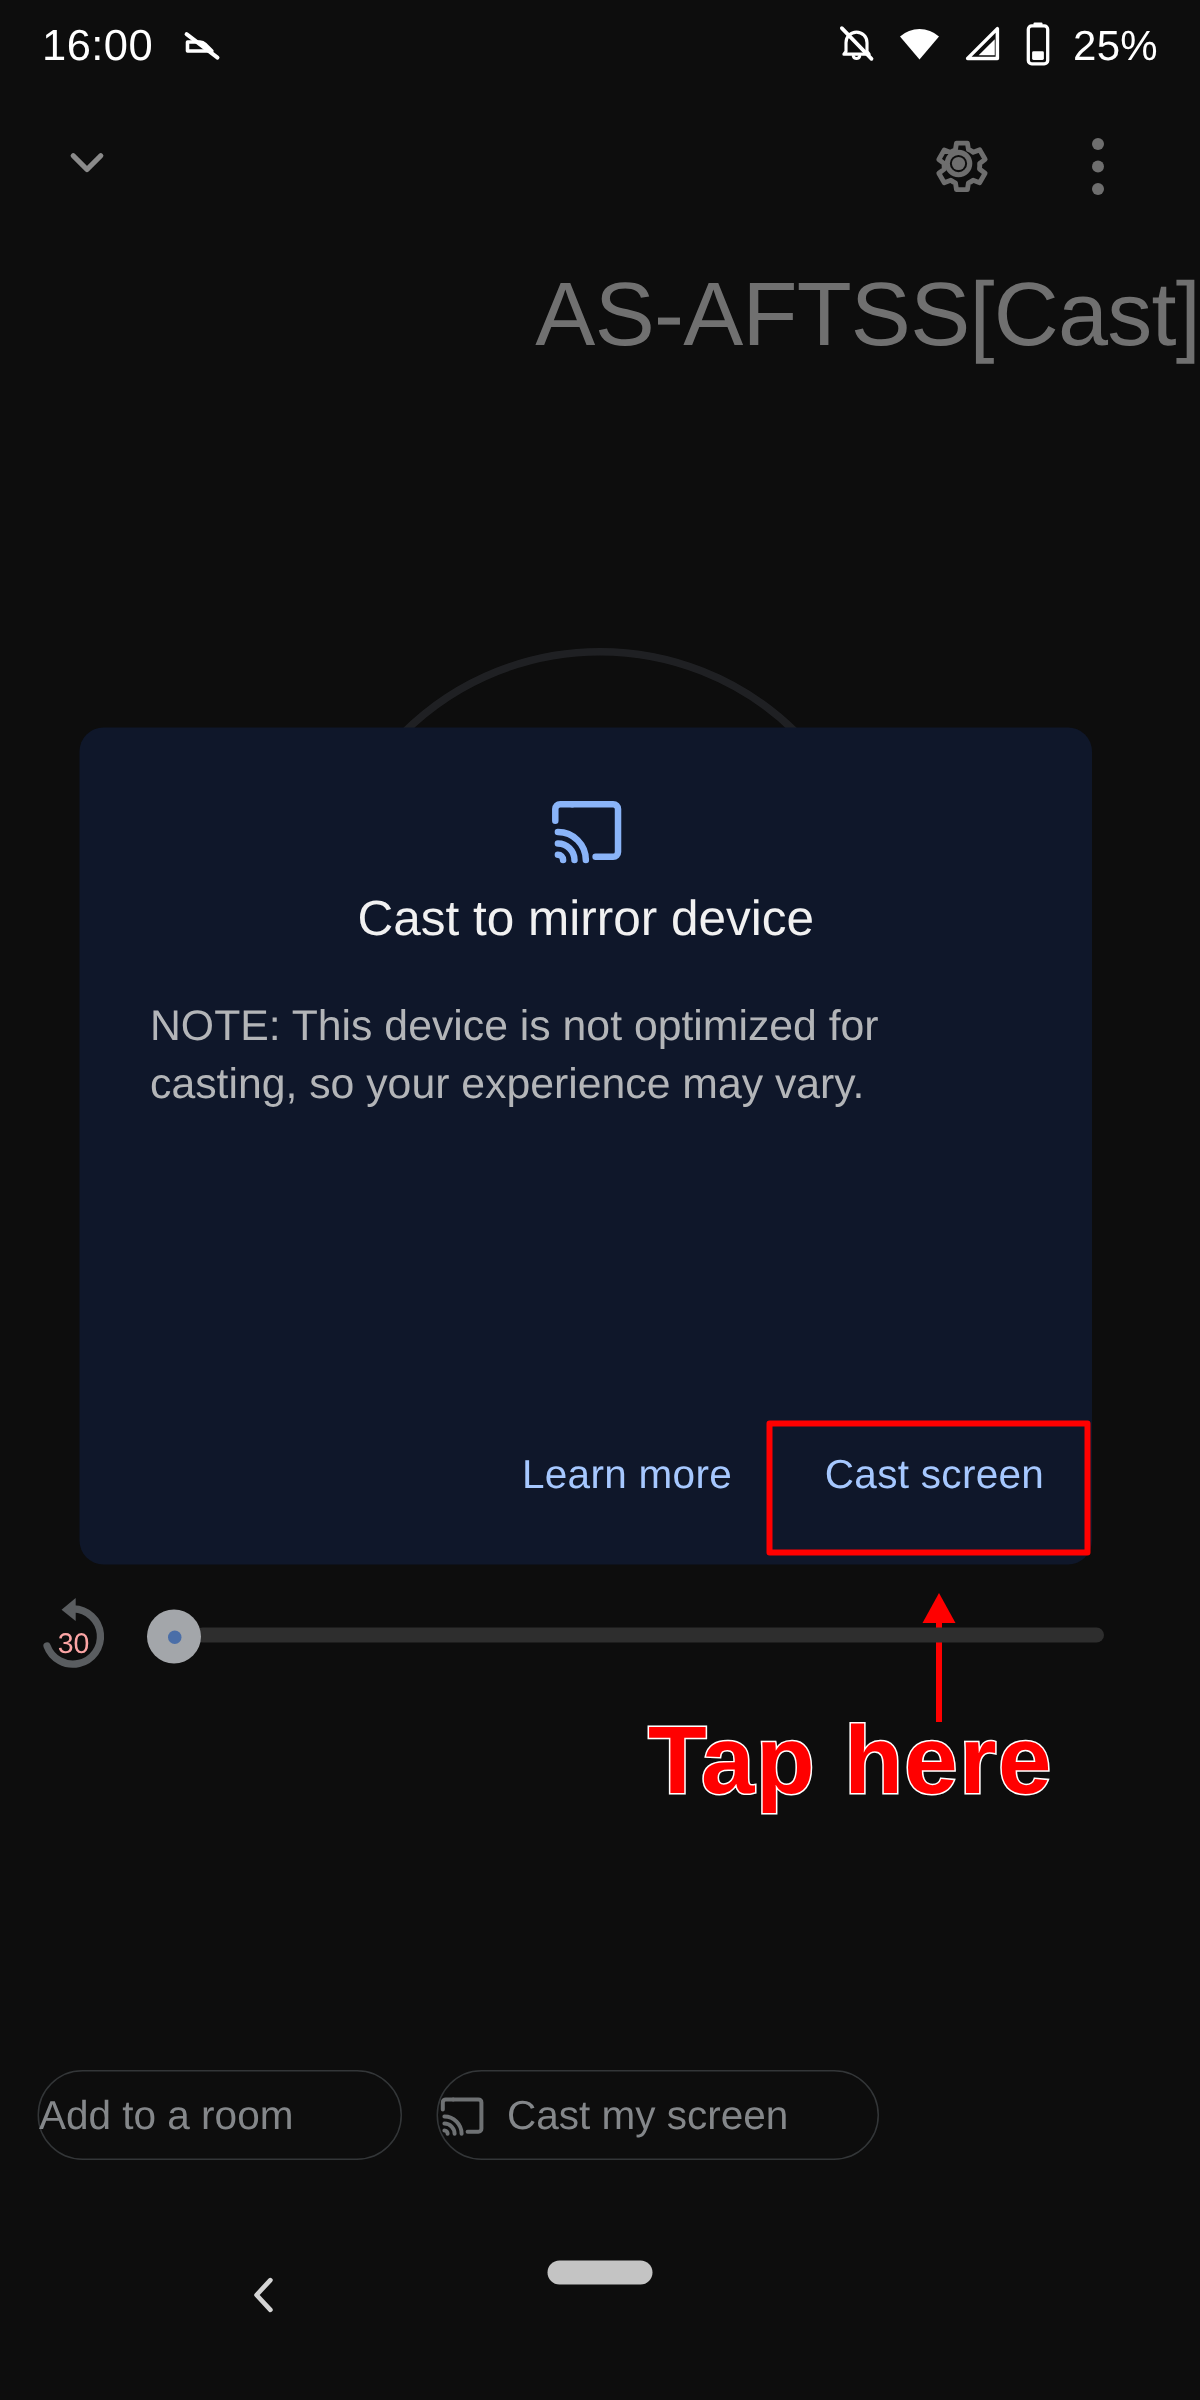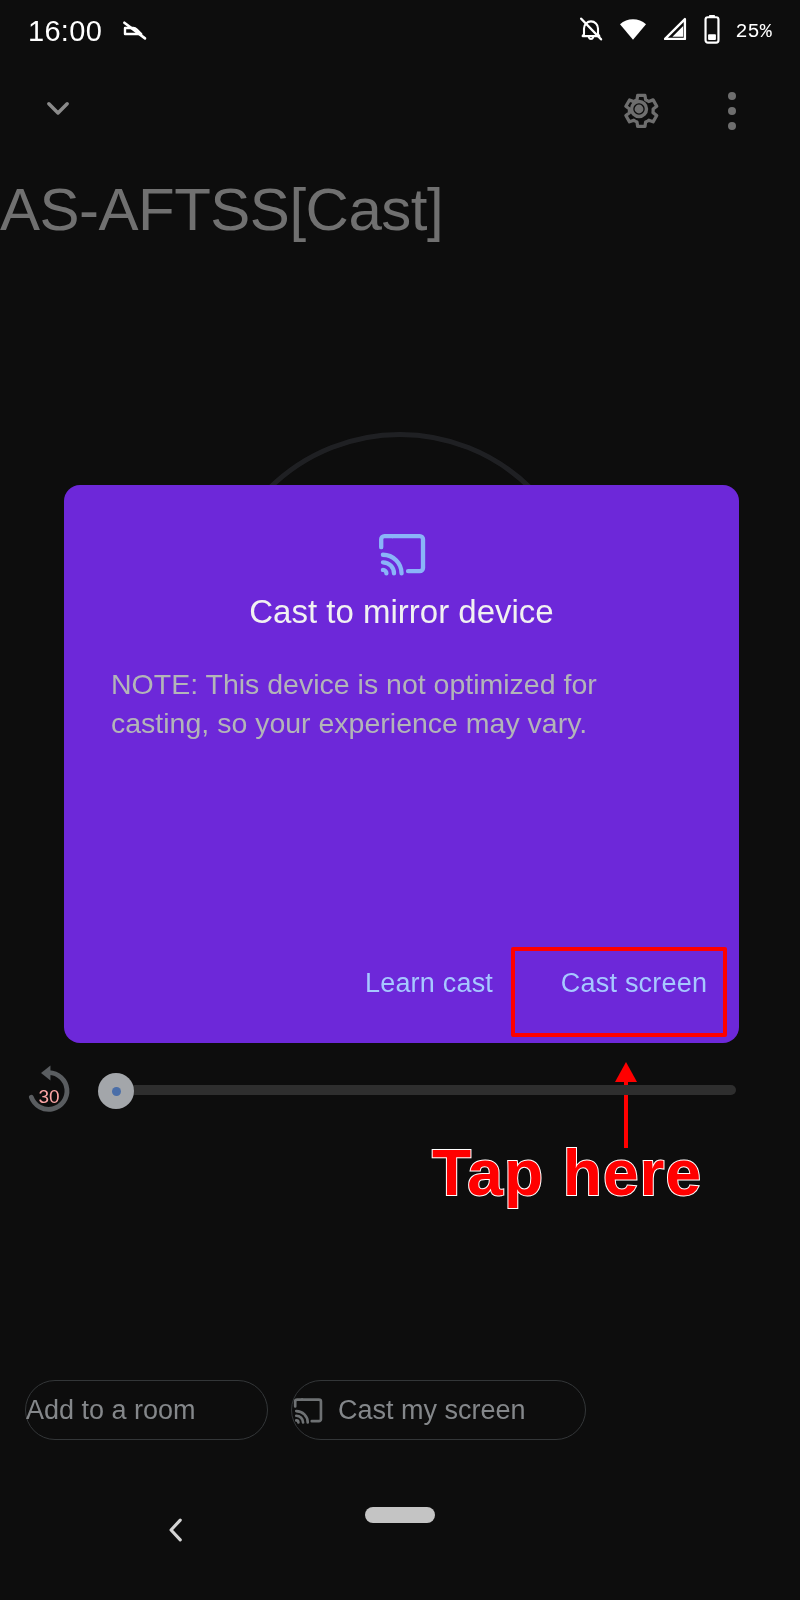--- a/index.html
+++ b/index.html
@@ -19,37 +19,37 @@
   
   #status-bar {
     position:absolute; top:0; left:0; width:800px; height:62px;
     display:flex; align-items:center; justify-content:space-between;
     padding:0 28px;
     color:#ffffff;
   }
   .sb-left { display:flex; align-items:center; gap:18px; }
   .sb-right { display:flex; align-items:center; gap:13px; }
   .sb-time { font-size:29px; font-weight:500; letter-spacing:.3px; }
-  .sb-battery-text { font-size:20px; font-weight:500; letter-spacing:.2px;font-family:Liberation Mono, monospace; }
+  .sb-battery-text { font-size:28px; font-weight:500; letter-spacing:.2px; }
   .sb-icon { display:block; }
 
   
   #top-bar {
     position:absolute; top:78px; left:0; width:800px; height:72px;
   }
   .tb-btn { position:absolute; display:flex; align-items:center; justify-content:center; }
   #collapse-btn { left:30px; top:4px; width:56px; height:56px; }
   #settings-btn { left:610px; top:4px; width:58px; height:58px; }
   #overflow-btn { left:706px; top:4px; width:52px; height:58px; }
   .dot3 { width:8px; height:8px; border-radius:50%; background:#6e6e6e; margin:3.5px 0; }
 
   
   #device-title {
     position:absolute; top:175px; left:0; width:800px;
-    text-align:left;
+    text-align:right;
     font-size:60px; font-weight:400;
     color:#707070;
     letter-spacing:-0.5px;
     white-space:nowrap;
   }
 
   
   #device-arc {
     position:absolute;
     left:212px; top:432px;
@@ -57,24 +57,23 @@
     border-radius:50%;
     border:5px solid #232528;
     opacity:.85;
   }
 
   
   #cast-dialog {
     position:absolute;
     left:53px; top:485px;
     width:675px; height:558px;
-    background:#6d28d9;
+    background:#0f172a;
     border-radius:16px;
     padding:0;
-    margin-left:11px;
   }
   #dialog-cast-icon {
     position:absolute; left:0; top:42px; width:675px;
     display:flex; justify-content:center;
   }
   #dialog-title {
     position:absolute; left:0; top:108px; width:675px;
     text-align:center;
     font-size:33px; color:#f1f1f1; font-weight:400;
   }
@@ -269,21 +268,21 @@
       </span>
     </div>
 
     <div id="dialog-title">Cast to mirror device</div>
 
     <div id="dialog-body">
       <p>NOTE: This device is not optimized for casting, so your experience may vary.</p>
     </div>
 
     <div id="dialog-actions">
-      <button class="dlg-btn" id="learn-more-btn">Learn cast</button>
+      <button class="dlg-btn" id="learn-more-btn">Learn more</button>
       <button class="dlg-btn" id="cast-screen-btn">Cast screen</button>
     </div>
   </div>
 
   <div id="highlight-box"></div>
 
   <div id="tap-arrow">
     <svg width="44" height="90" viewBox="0 0 44 90">
       <line x1="22" y1="88" x2="22" y2="16" stroke="#ff0000" stroke-width="4"></line>
       <path d="M22 2 L33 22 L11 22 Z" fill="#ff0000"></path>

